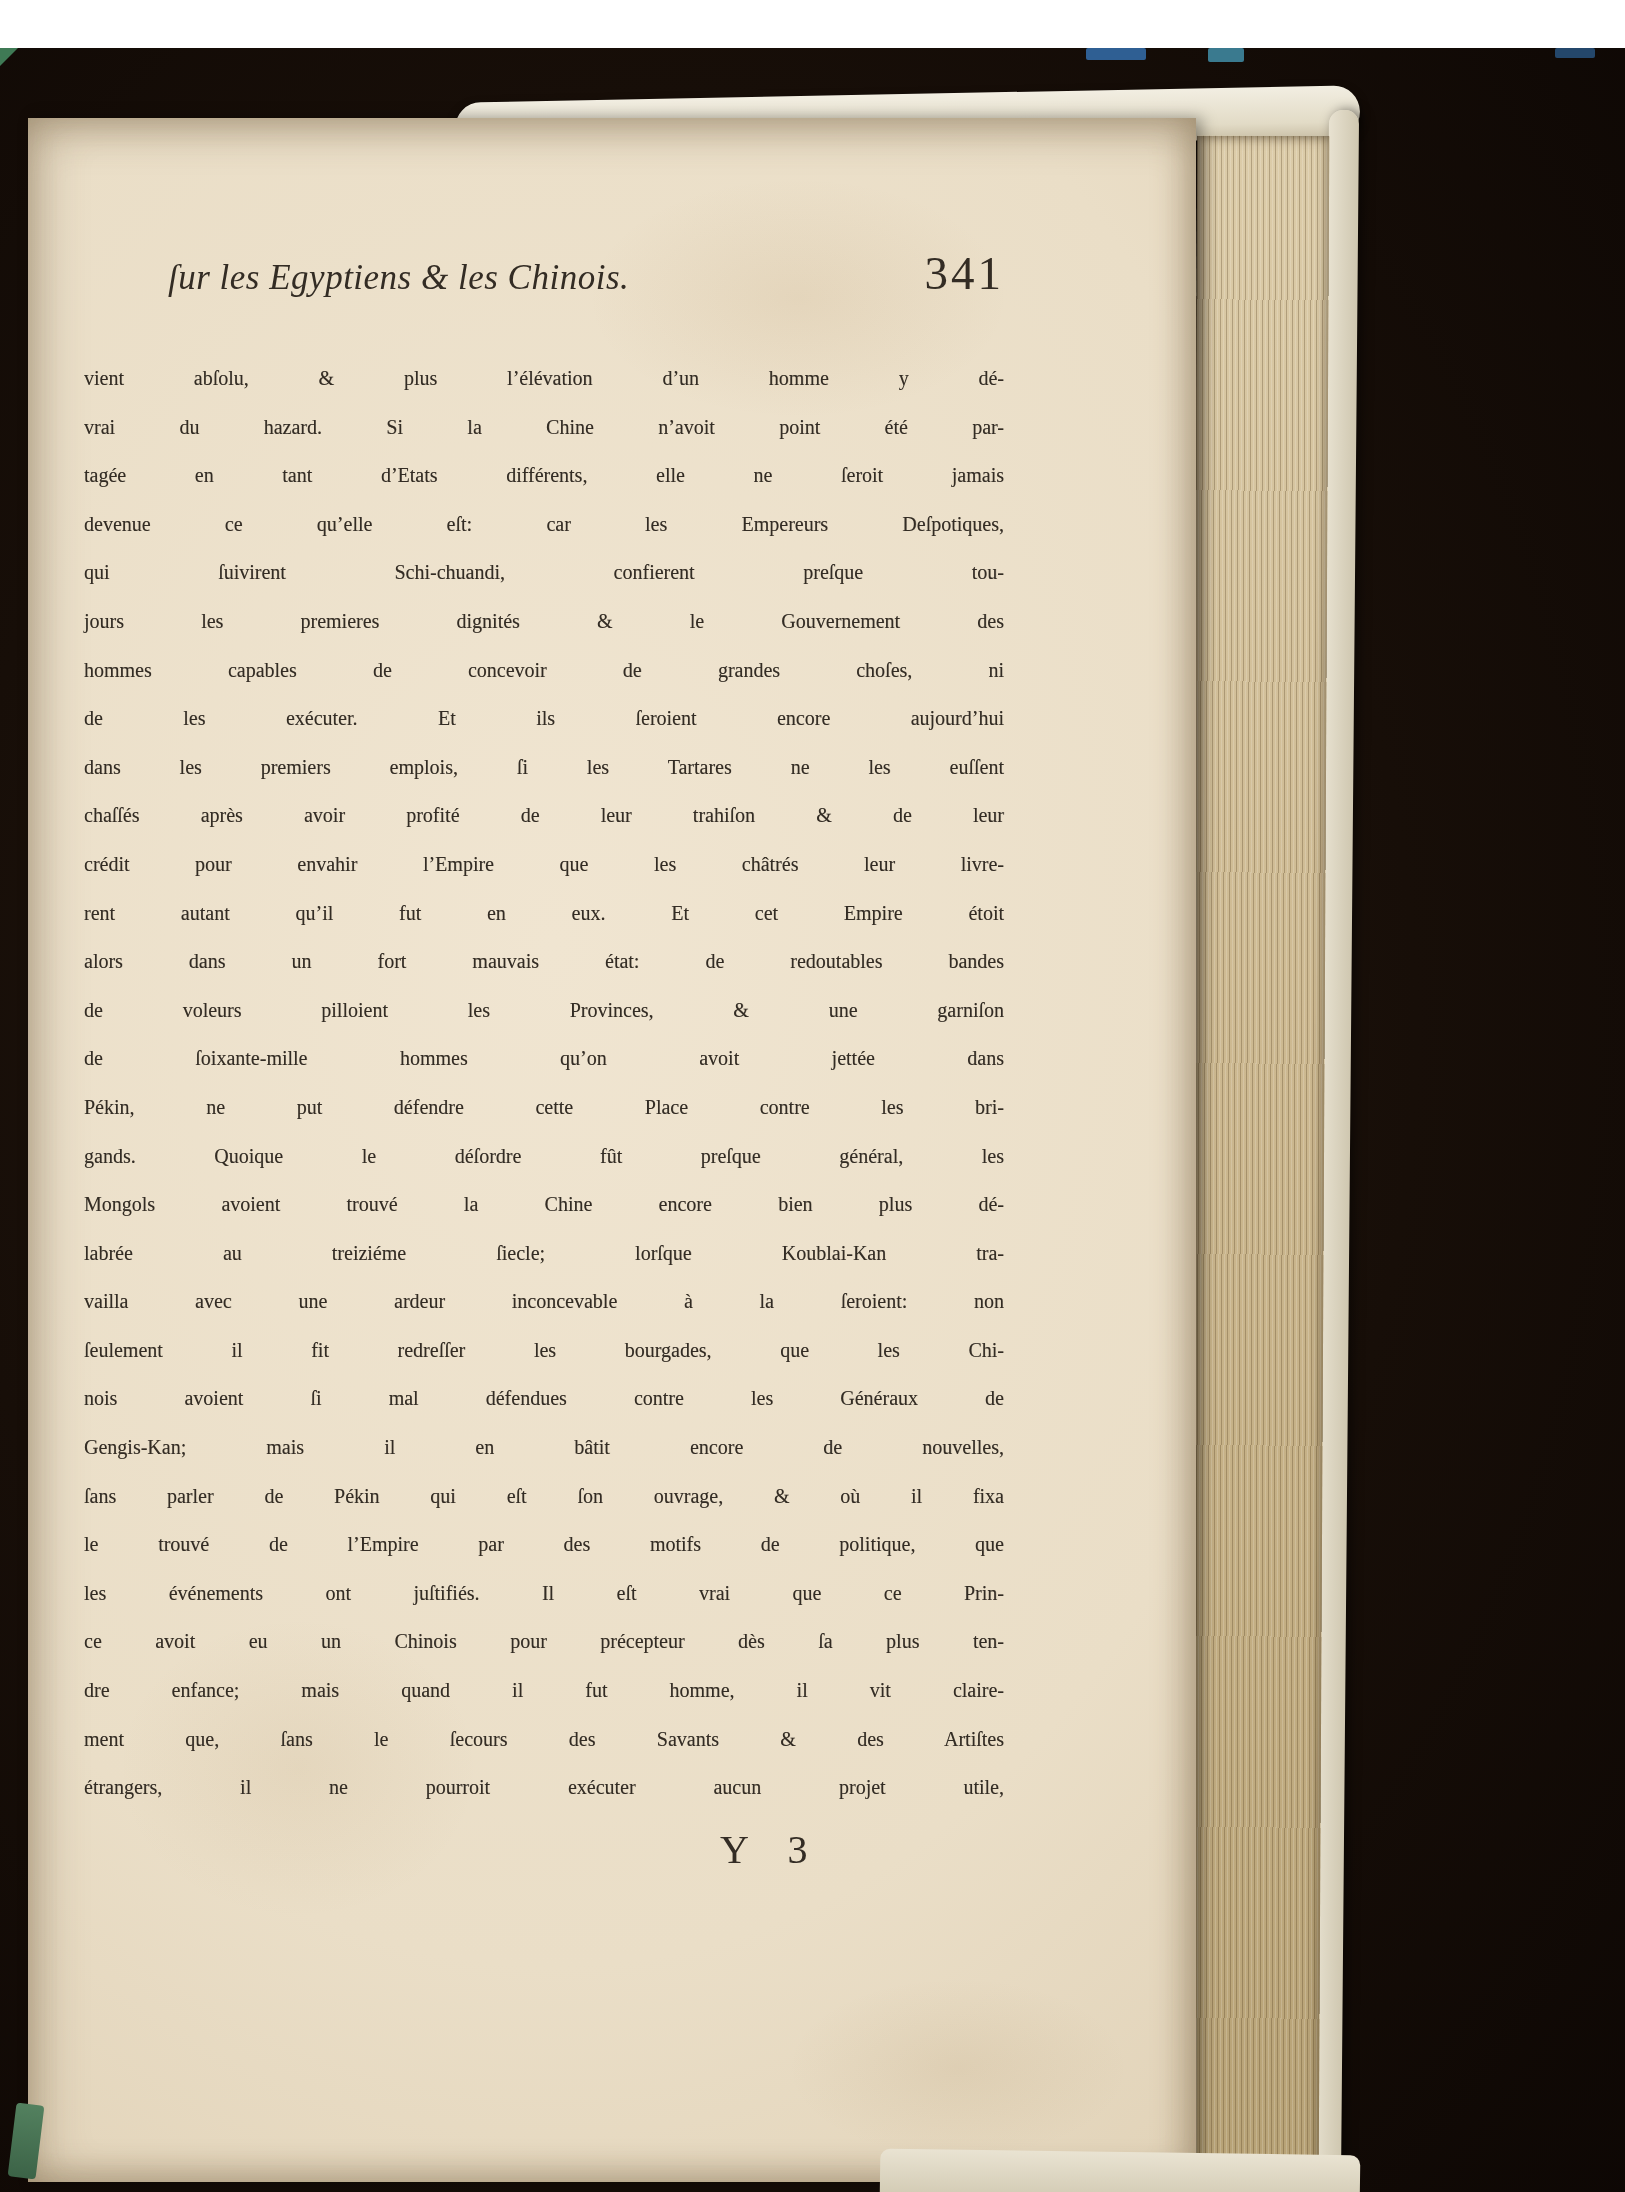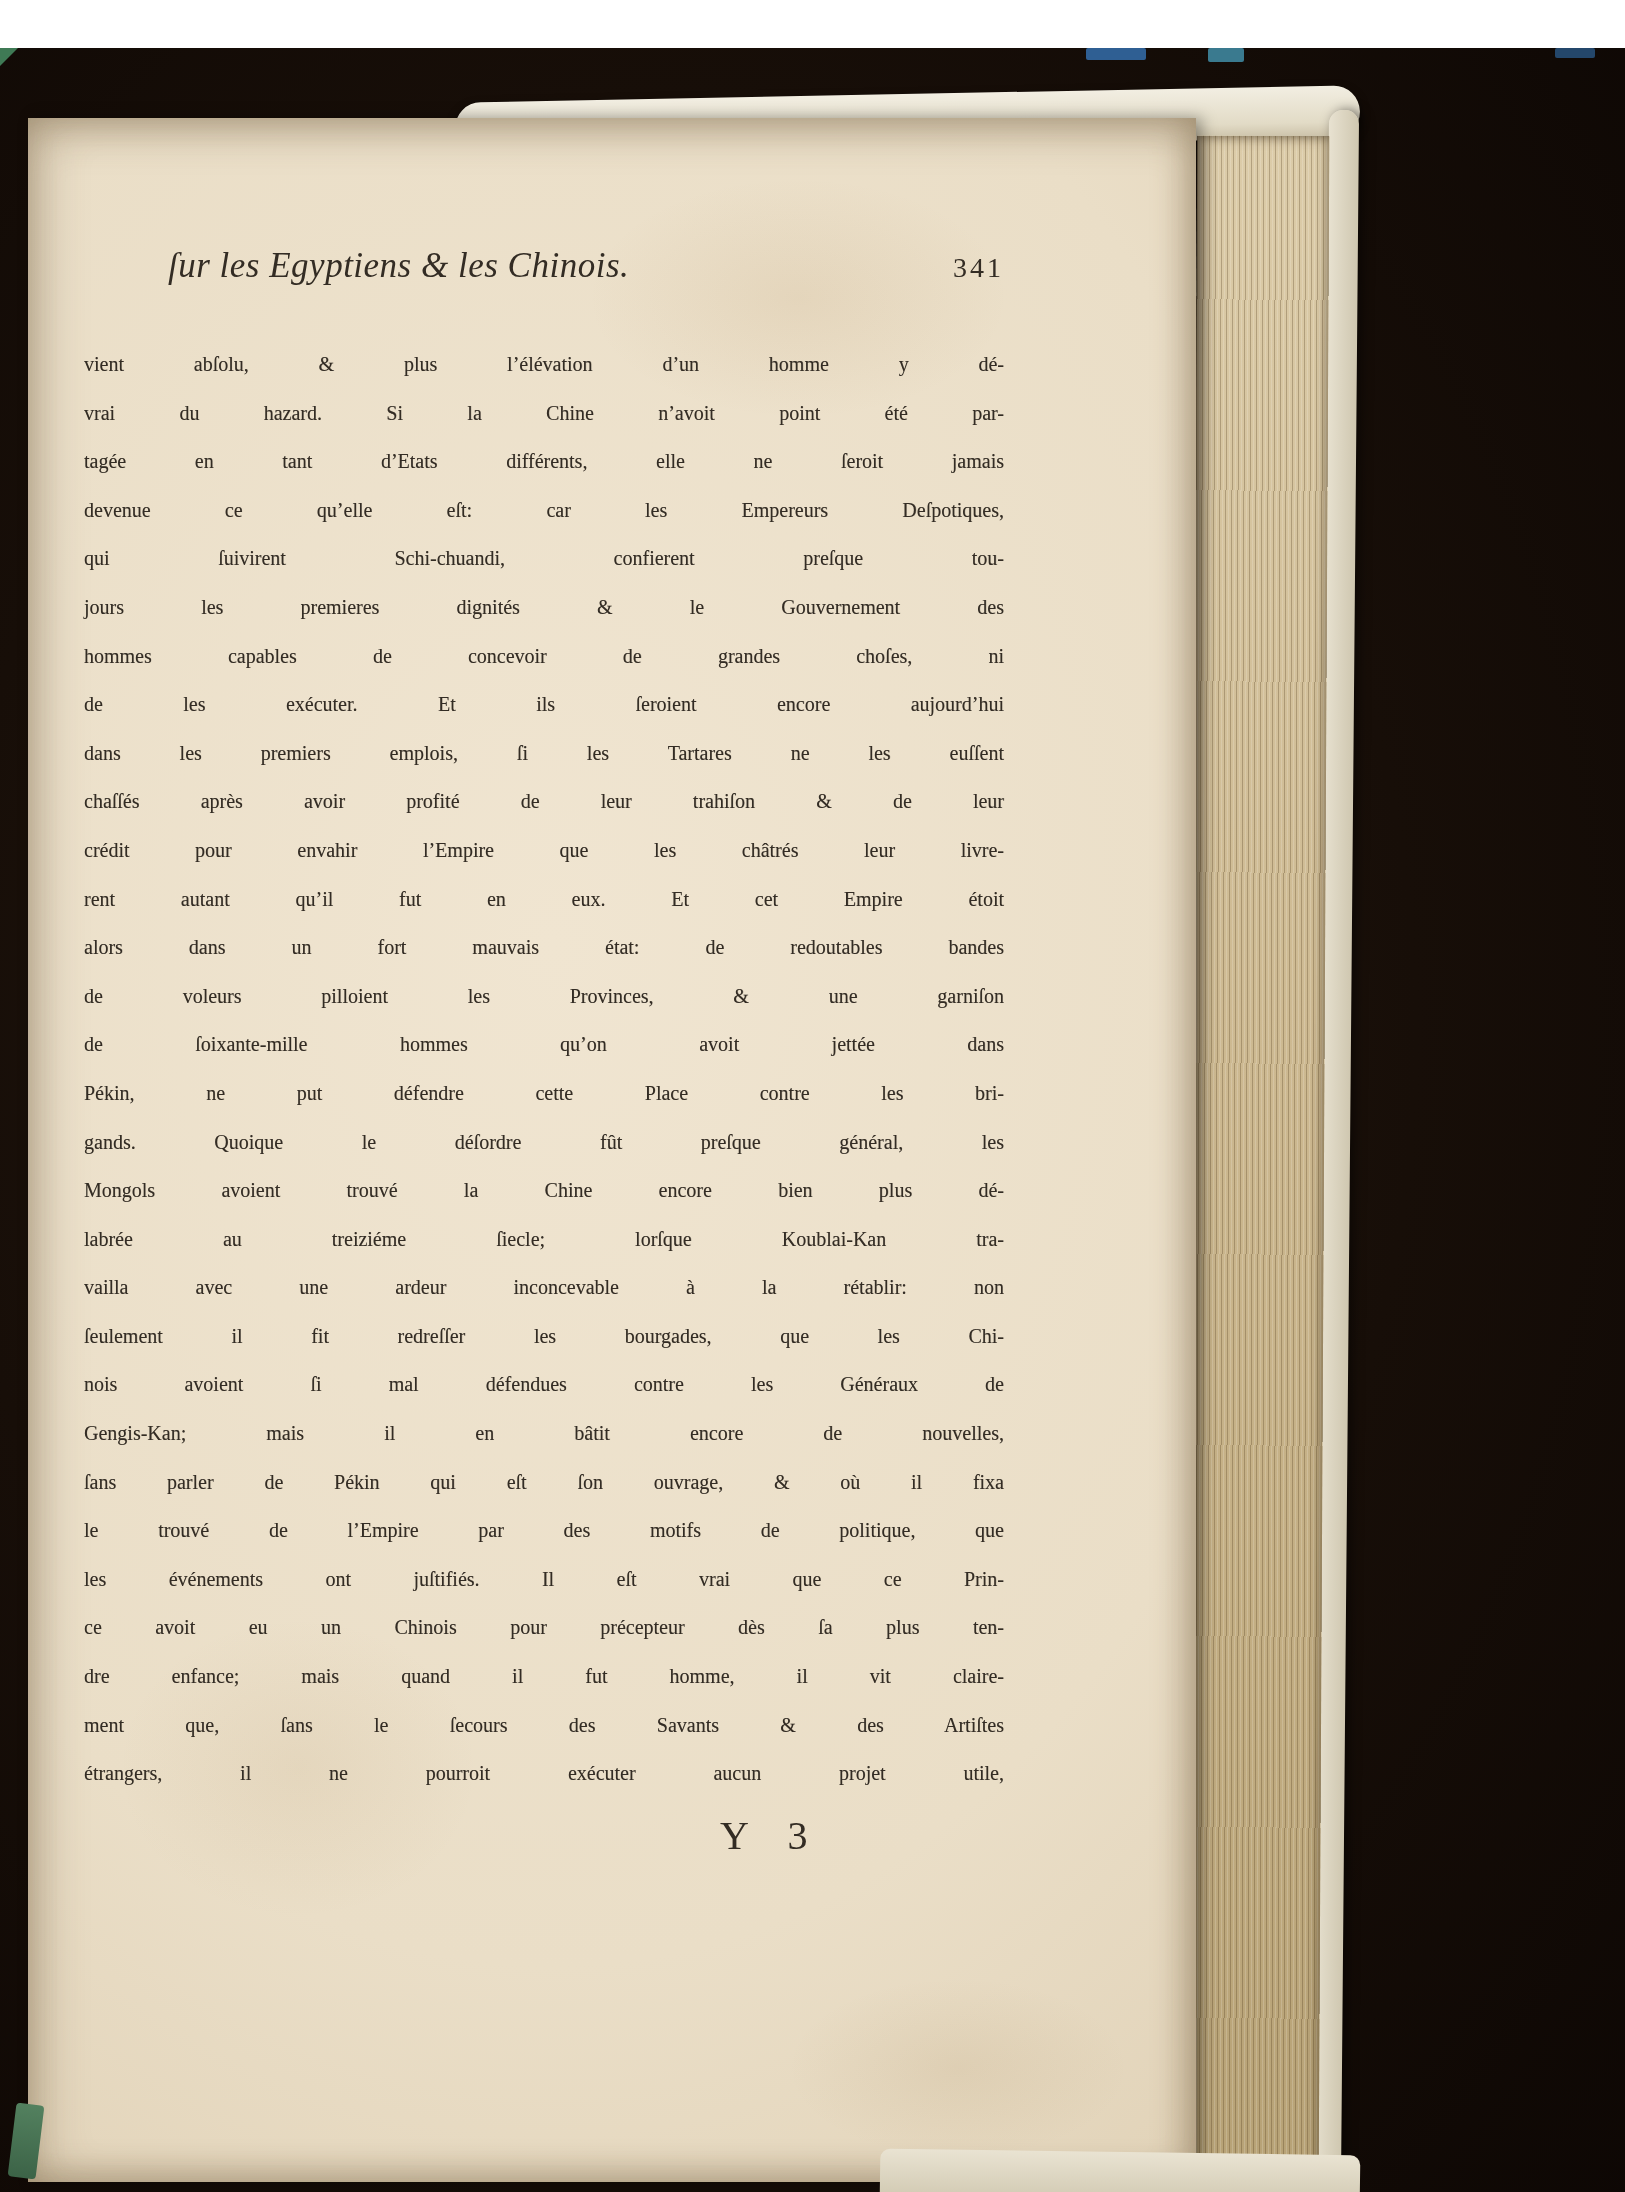--- a/index.html
+++ b/index.html
@@ -92,21 +92,21 @@
     padding-left: 84px;
   }
   .running-title {
     font-style: italic;
     font-size: 35px;
     letter-spacing: 0.5px;
     white-space: nowrap;
   }
   .page-number {
     font-style: normal;
-    font-size: 28px;
+    font-size: 47px;
     letter-spacing: 3px;
   }
   .body-text {
     margin-top: 54px;
   }
   .body-text .line {
     font-size: 20px;
     line-height: 48.6px;
     height: 48.6px;
     text-align: justify;
@@ -206,21 +206,21 @@
           <div class="line"><span>chaſſés après avoir profité de leur trahiſon &amp; de leur</span></div>
           <div class="line"><span>crédit pour envahir l’Empire que les châtrés leur livre-</span></div>
           <div class="line"><span>rent autant qu’il fut en eux.  Et cet Empire étoit</span></div>
           <div class="line"><span>alors dans un fort mauvais état: de redoutables bandes</span></div>
           <div class="line"><span>de voleurs pilloient les Provinces, &amp; une garniſon</span></div>
           <div class="line"><span>de ſoixante-mille hommes qu’on avoit jettée dans</span></div>
           <div class="line"><span>Pékin, ne put défendre cette Place contre les bri-</span></div>
           <div class="line"><span>gands.  Quoique le déſordre fût preſque général, les</span></div>
           <div class="line"><span>Mongols avoient trouvé la Chine encore bien plus dé-</span></div>
           <div class="line"><span>labrée au treiziéme ſiecle; lorſque </span><span class="italic">Koublai-Kan</span><span> tra-</span></div>
-          <div class="line"><span>vailla avec une ardeur inconcevable à la rétablir: non</span></div>
+          <div class="line"><span>vailla avec une ardeur inconcevable à la ſeroient: non</span></div>
           <div class="line"><span>ſeulement il fit redreſſer les bourgades, que les Chi-</span></div>
           <div class="line"><span>nois avoient ſi mal défendues contre les Généraux de</span></div>
           <div class="line"><span class="italic">Gengis-Kan;</span><span> mais il en bâtit encore de nouvelles,</span></div>
           <div class="line"><span>ſans parler de Pékin qui eſt ſon ouvrage, &amp; où il fixa</span></div>
           <div class="line"><span>le trouvé de l’Empire par des motifs de politique, que</span></div>
           <div class="line"><span>les événements ont juſtifiés.  Il eſt vrai que ce Prin-</span></div>
           <div class="line"><span>ce avoit eu un Chinois pour précepteur dès ſa plus ten-</span></div>
           <div class="line"><span>dre enfance; mais quand il fut homme, il vit claire-</span></div>
           <div class="line"><span>ment que, ſans le ſecours des Savants &amp; des Artiſtes</span></div>
           <div class="line"><span>étrangers, il ne pourroit exécuter aucun projet utile,</span></div>

